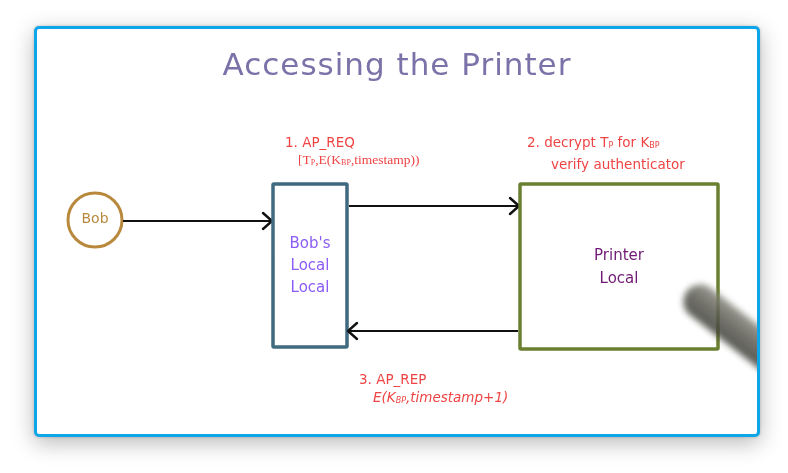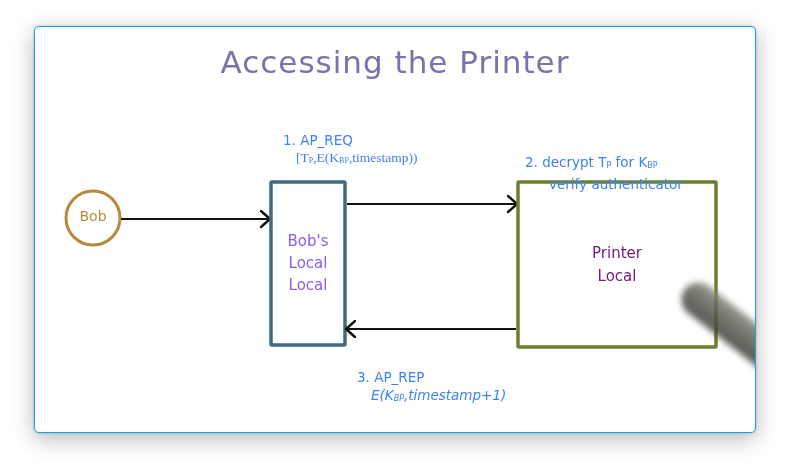--- a/index.html
+++ b/index.html
@@ -2,31 +2,31 @@
 <html><head>
   <meta charset="utf-8">
   <style>
     html, body { margin: 0; padding: 0; }
     body {
       width: 788px; height: 473px; background: #ffffff; position: relative; overflow: hidden;
       font-family: "DejaVu Sans", sans-serif;
     }
     .window {
       position: absolute; left: 34px; top: 26px; width: 720px; height: 405px;
-      background: #ffffff; border: 1px solid #0ea5e9; border-radius: 5px;
+      background: #ffffff; border: 3px solid #0ea5e9; border-radius: 5px;
       box-shadow: 0 6px 22px rgba(0,0,0,0.28), 0 0 3px rgba(0,0,0,0.2);
       overflow: hidden;
     }
     svg.diagram { position: absolute; left: 0; top: 0; }
     .title {
       position: absolute; left: 0; top: 17px; width: 720px; text-align: center;
       font-family: "DejaVu Sans", sans-serif; font-size: 31px; color: #7a72a8;
       letter-spacing: 1px;
     }
-    .label { position: absolute; font-family: "DejaVu Sans", sans-serif; color: #3b82f6; font-size: 13.5px; line-height: 18px; white-space: nowrap; }
+    .label { position: absolute; font-family: "DejaVu Sans", sans-serif; color: #ef4444; font-size: 13.5px; line-height: 18px; white-space: nowrap; }
     .label sub { font-size: 8px; vertical-align: -1px; }
     .node-text { position: absolute; text-align: center; font-family: "DejaVu Sans", sans-serif; }
     .bob-text { color: #b8893c; font-size: 14px; }
     .host-text { color: #8b5cf6; font-size: 15px; line-height: 22px; }
     .printer-text { color: #701a75; font-size: 15px; line-height: 23px; }
     .pen {
       position: absolute; left: 650px; top: 245px; width: 110px; height: 34px;
       transform: rotate(38deg); transform-origin: 0 50%;
       background: linear-gradient(to bottom, #8a8a80 0%, #5e5e55 45%, #3c3c36 100%);
       border-radius: 18px 4px 4px 18px; filter: blur(3px); opacity: 0.85;
@@ -73,21 +73,21 @@
   <div class="node-text printer-text" style="left:483px; top:215px; width:198px;">
     <div>Printer</div>
     <div>Local</div>
   </div>
 
   <div class="label" style="left:248px; top:104px;">
     <div>1. AP_REQ</div>
     <div style="padding-left:13px;font-family:Liberation Serif, serif;"><span>[T</span><sub>P</sub><span>,E(K</span><sub>BP</sub><span>,timestamp))</span></div>
   </div>
 
-  <div class="label" style="left:490px; top:104px;margin-top:22px;">
+  <div class="label" style="left:490px; top:104px;">
     <div><span>2. decrypt T</span><sub>P</sub><span> for K</span><sub>BP</sub></div>
     <div style="padding-left:24px;">verify authenticator</div>
   </div>
 
   <div class="label" style="left:322px; top:341px;">
     <div>3. AP_REP</div>
     <div style="padding-left:14px;font-style:italic;"><span>E(K</span><sub>BP</sub><span>,timestamp+1)</span></div>
   </div>
 
   <div class="pen"></div>

